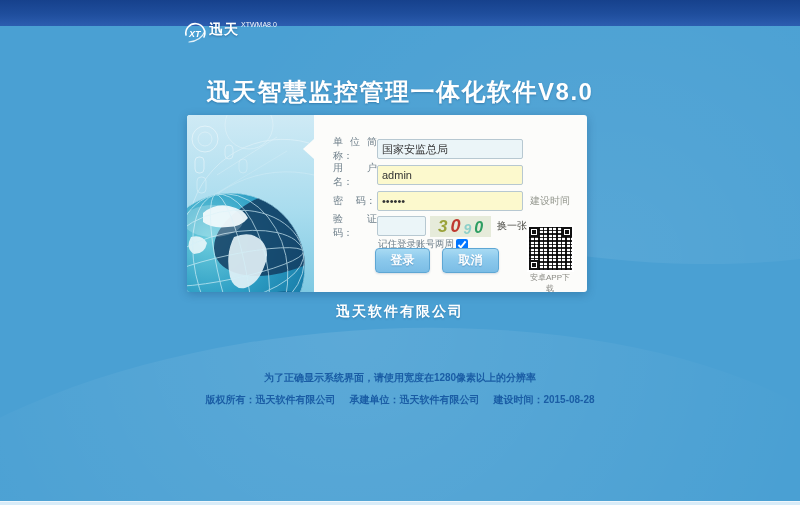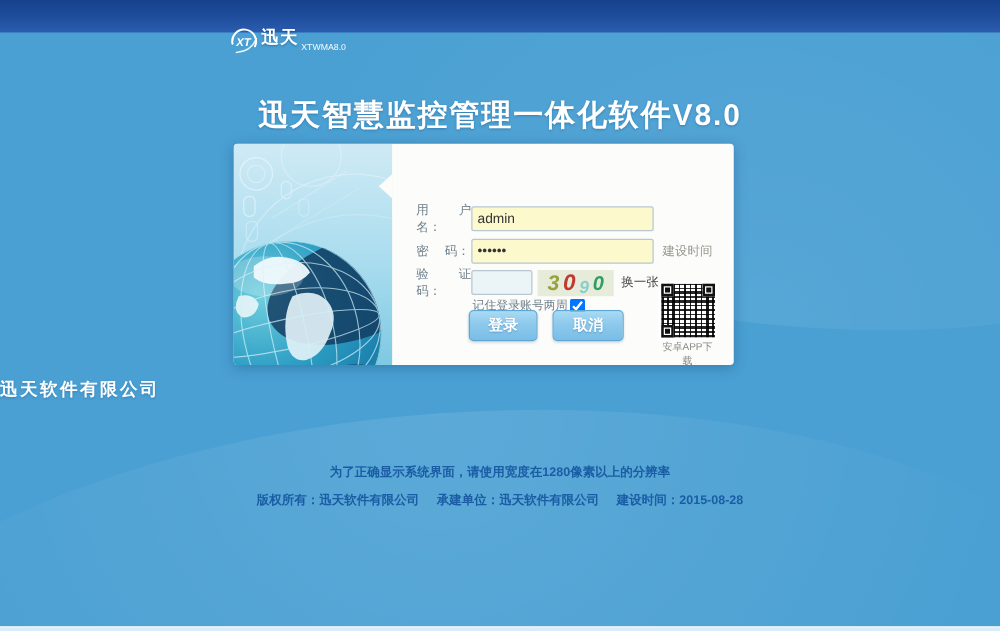--- a/index.html
+++ b/index.html
@@ -14,21 +14,21 @@
     background-color:#4aa0d3;
   }
   .swoosh1,.swoosh2{position:absolute;border-radius:50%;pointer-events:none;}
   .swoosh1{width:1100px;height:520px;left:-180px;top:330px;background:radial-gradient(ellipse at 50% 0%, rgba(255,255,255,0.10), rgba(255,255,255,0) 60%);transform:rotate(-4deg);}
   .swoosh2{width:900px;height:420px;left:180px;top:-160px;background:radial-gradient(ellipse at 50% 100%, rgba(255,255,255,0.07), rgba(255,255,255,0) 65%);transform:rotate(6deg);}
   .top-band{position:absolute;left:0;top:0;width:800px;height:26px;background:linear-gradient(180deg,#16418c 0%,#1f4e9d 55%,#2c5db0 100%);}
   .bottom-strip{position:absolute;left:0;bottom:0;width:800px;height:3px;background:#d9ecf8;border-top:1px solid rgba(255,255,255,0.6);}
   
   .logo{position:absolute;left:183px;top:21px;display:flex;align-items:flex-start;color:#fff;}
   .logo-icon{width:24px;height:24px;}
-  .logo-texts{margin-left:2px;display:flex;align-items:flex-end;}
+  .logo-texts{margin-left:2px;display:flex;align-items:flex-start;}
   .logo-brand{font-size:14px;font-weight:bold;letter-spacing:1px;text-shadow:0 1px 2px rgba(0,40,90,.4);}
   .logo-version{font-size:7px;margin-left:2px;margin-bottom:-3px;opacity:.95;}
   
   .title{position:absolute;left:0;top:76px;width:800px;margin:0;text-align:center;color:#fff;
     font-size:24px;font-weight:bold;letter-spacing:1.5px;text-shadow:0 1px 2px rgba(10,60,110,.35);}
   
   .panel{position:absolute;left:187px;top:115px;width:400px;height:177px;background:#fcfcfa;
     border-radius:3px;box-shadow:0 2px 10px rgba(0,45,90,.28);display:flex;}
   .panel-image{width:127px;height:177px;border-radius:3px 0 0 3px;overflow:hidden;flex:none;}
   .panel-image svg{display:block;}
@@ -60,21 +60,21 @@
   .qr-wrap{position:absolute;left:213px;top:112px;width:46px;text-align:center;}
   .qr{position:relative;width:43px;height:43px;margin:0 auto;background:
       repeating-linear-gradient(0deg,rgba(0,0,0,.85) 0 2px,transparent 2px 4px,rgba(0,0,0,.8) 4px 5px,transparent 5px 7px),
       repeating-linear-gradient(90deg,#1a1a1a 0 2px,#fff 2px 5px,#222 5px 6px,#fff 6px 9px);
       outline:2px solid #fff;}
   .finder{position:absolute;width:10px;height:10px;border:2px solid #111;background:#fff;box-sizing:border-box;}
   .finder::after{content:'';position:absolute;inset:1px;background:#111;}
   .f-tl{left:0;top:0;} .f-tr{right:0;top:0;} .f-bl{left:0;bottom:0;}
   .qr-label{display:block;margin-top:2px;font-size:8px;color:#8a8a84;}
   
-  .company{position:absolute;left:0;top:303px;width:800px;color:#fff;
+  .company{position:absolute;left:0;top:303px;width:800px;text-align:center;color:#fff;
     font-size:14px;font-weight:bold;letter-spacing:2px;text-shadow:0 1px 2px rgba(10,60,110,.3);}
   .footer1{position:absolute;left:0;top:353px;width:800px;text-align:center;
     font-size:10px;font-weight:bold;color:#1a5da5;margin-top:40px;}
   .footer1 span{margin:0 7px;}
   .footer2{position:absolute;left:0;top:371px;width:800px;text-align:center;
     font-size:10px;font-weight:bold;color:#1a5da5;}
 </style>
 </head>
 <body>
 
@@ -146,20 +146,24 @@
             <ellipse cx="44" cy="152" rx="74" ry="12"></ellipse>
           </g>
           <ellipse cx="26" cy="106" rx="30" ry="16" fill="#ffffff" opacity="0.22"></ellipse>
         </g>
       </svg>
     </div>
 
     <div class="panel-form">
       <div class="arrow"></div>
 
+      <div class="row r1">
+        <label>单位简称：</label>
+        <input type="text" class="inp inp-blue" value="国家安监总局" style="">
+      </div>
 
       <div class="row r2">
         <label>用 户 名：</label>
         <input type="text" class="inp inp-yellow" value="admin" style="">
       </div>
 
       <div class="row r3">
         <label>密　 码：</label>
         <input type="text" class="inp inp-yellow" value="••••••" style="">
         <a class="aux-link">建设时间</a>

